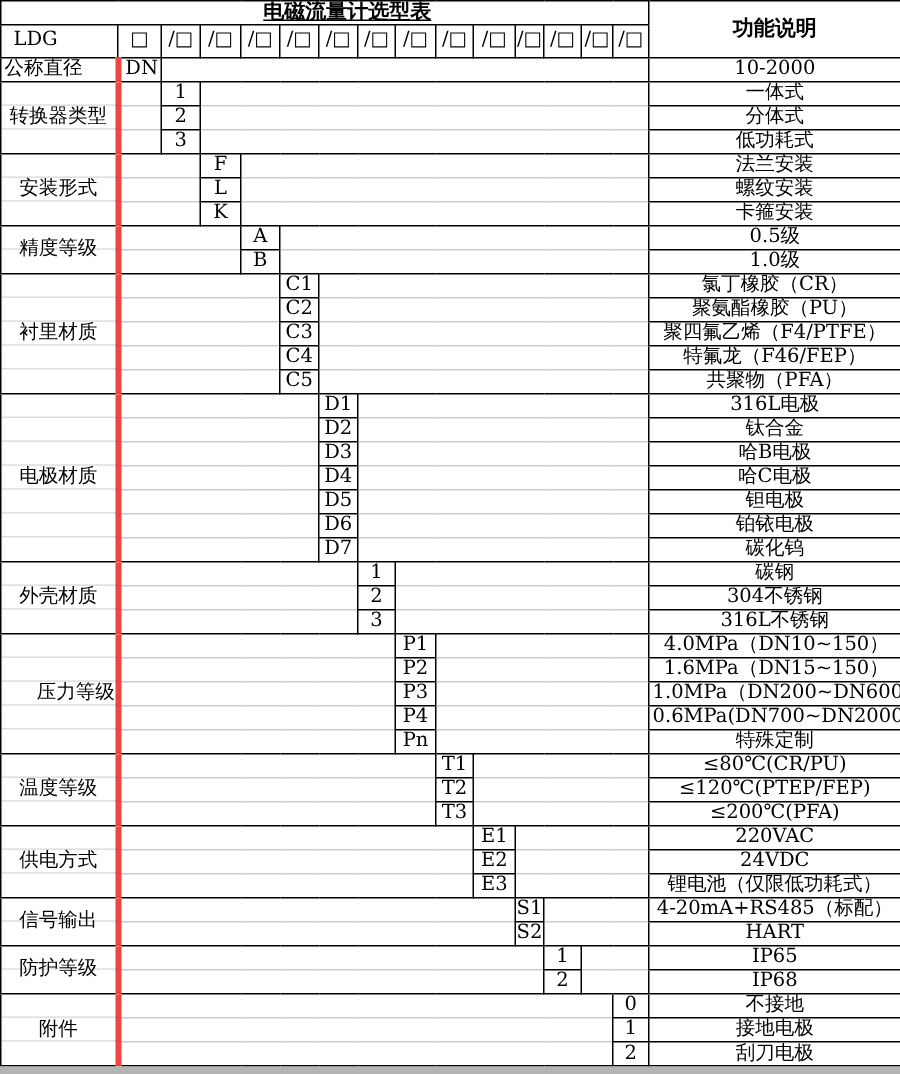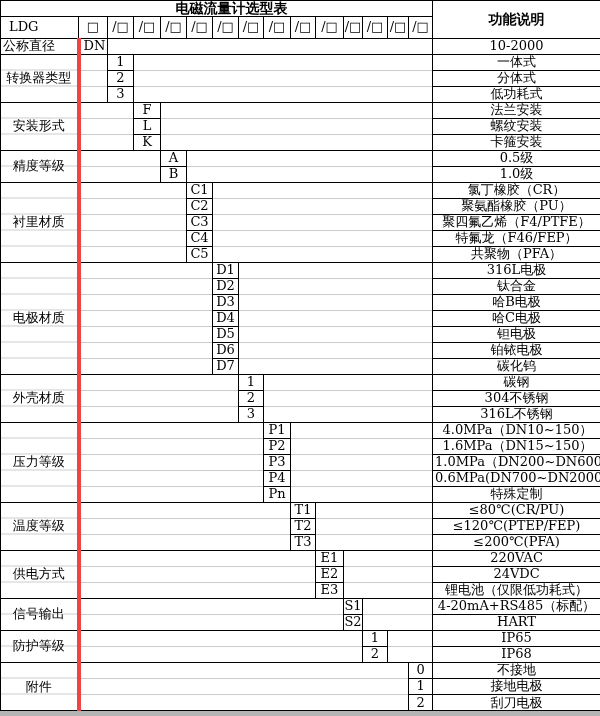--- a/index.html
+++ b/index.html
@@ -11,20 +11,21 @@
     width:600px;height:711px;border-collapse:collapse;table-layout:fixed;
     border:1px solid #000;
   }
   td{
     padding:0;margin:0;text-align:center;vertical-align:middle;
     font-size:13px;line-height:1.05;white-space:nowrap;overflow:hidden;
   }
   td.title{
     font-weight:bold;font-size:14px;border-bottom:1px solid #000;
     padding-left:30px;
+    text-decoration:underline;
   }
   td.funchdr{
     font-weight:bold;font-size:14px;border-left:1px solid #000;
   }
   td.mlabel{ text-align:left;padding-left:8px;border-right:1px solid #000;border-bottom:1px solid #000;}
   td.box{ border:1px solid #000; font-size:13px;}
   td.lbl{ font-weight:normal;border-right:4px solid #ef4444;border-left:1px solid #000;}
   td.lbl.left{ text-align:left;padding-left:2px;}
   td.fill{ border-top:1px solid #cccccc;border-left:none;border-right:none;}
   td.func{ border-left:1px solid #000;border-top:1px solid #000;}
@@ -227,21 +228,21 @@
           <td class="fill" colspan="7"></td>
           <td class="func">304不锈钢</td>
         </tr>
         <tr class="r">
           <td class="fill" colspan="6"></td>
           <td class="box">3</td>
           <td class="fill" colspan="7"></td>
           <td class="func">316L不锈钢</td>
         </tr>
         <tr class="r">
-          <td class="lbl ct" rowspan="5" style="background-image: repeating-linear-gradient(transparent 0px, transparent 15px, rgb(204, 204, 204) 15px, rgb(204, 204, 204) 16px);">压力等级</td>
+          <td class="lbl ct" rowspan="5" style="background-image: repeating-linear-gradient(transparent 0px, transparent 15px, rgb(204, 204, 204) 15px, rgb(204, 204, 204) 16px); text-align: right;">压力等级</td>
           <td class="fill ct" colspan="7"></td>
           <td class="box">P1</td>
           <td class="fill ct" colspan="6"></td>
           <td class="func left">4.0MPa（DN10~150）</td>
         </tr>
         <tr class="r">
           <td class="fill" colspan="7"></td>
           <td class="box">P2</td>
           <td class="fill" colspan="6"></td>
           <td class="func left">1.6MPa（DN15~150）</td>

